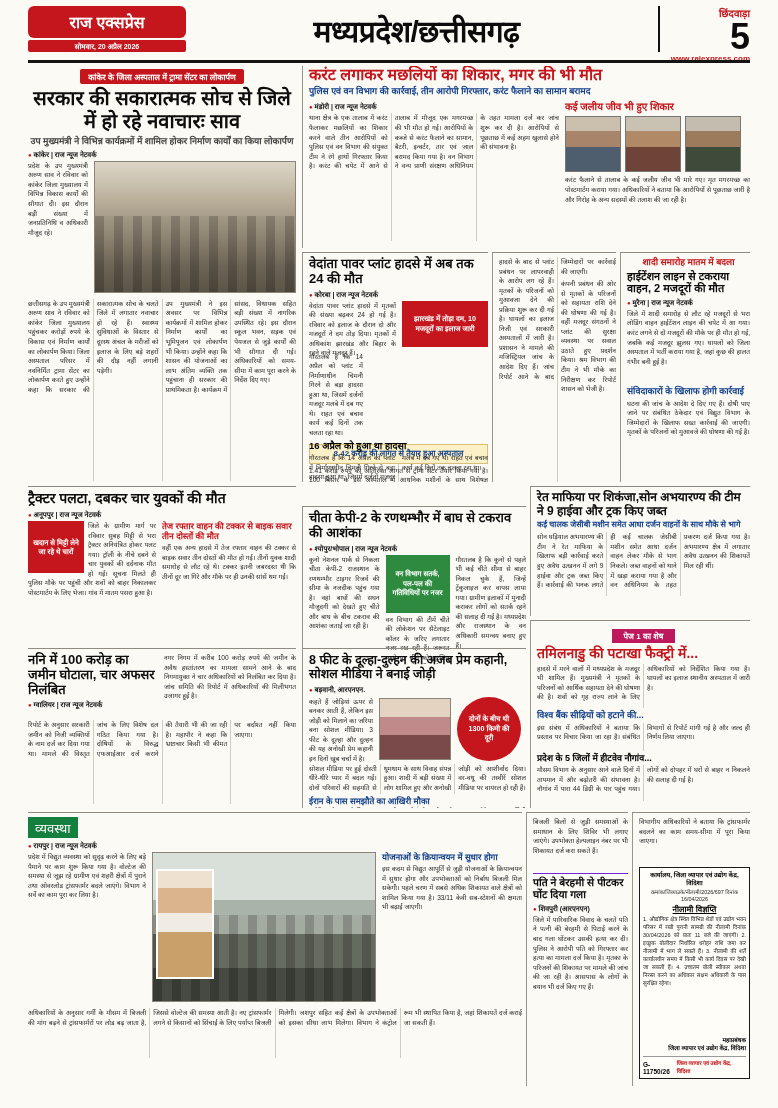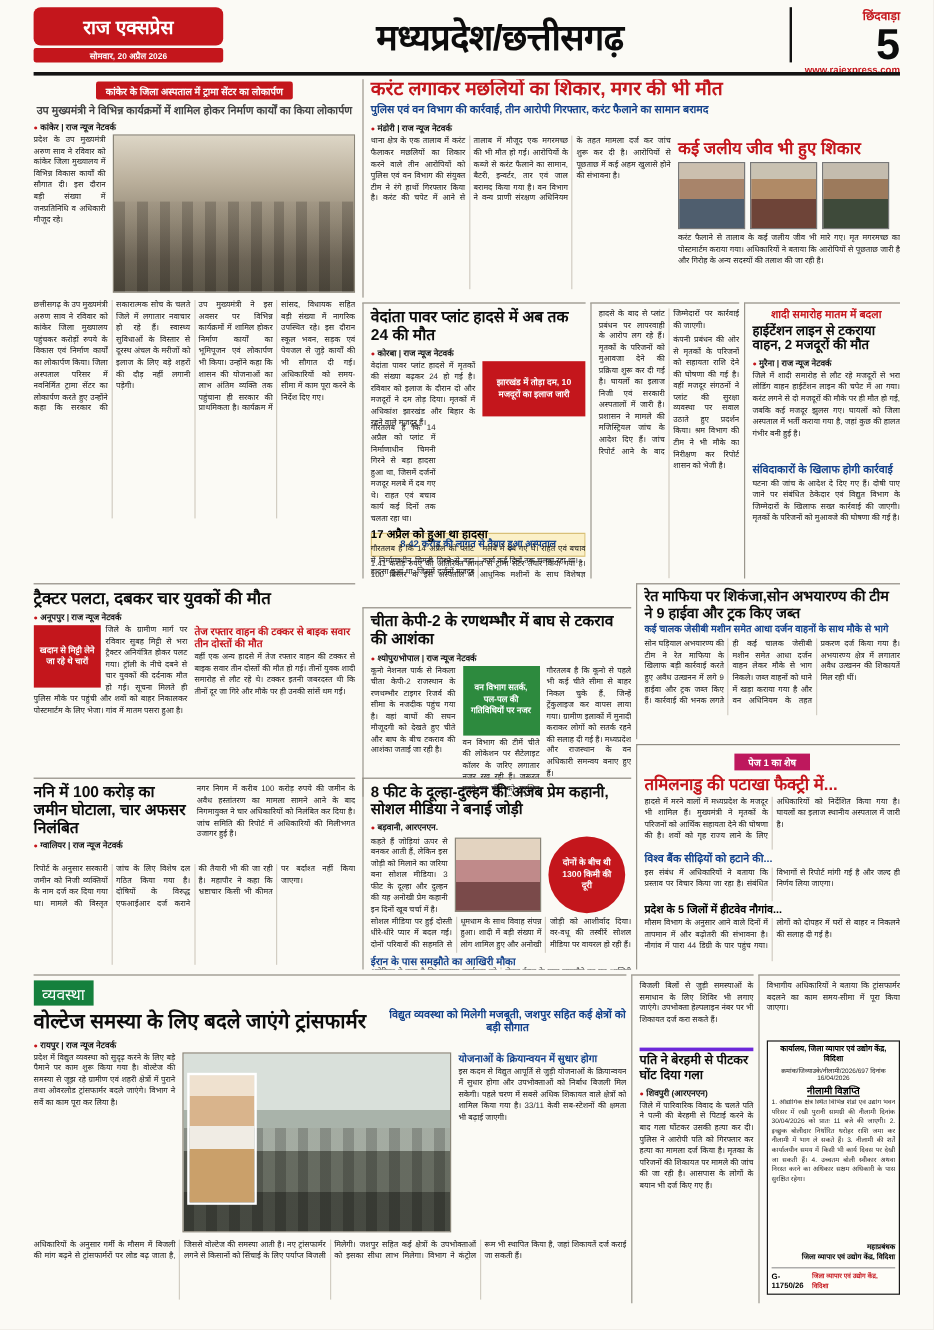--- a/index.html
+++ b/index.html
@@ -102,20 +102,21 @@
       <div class="page-number">5</div>
     </div>
     <div class="website">www.rajexpress.com</div>
   </div>
   <div class="main-rule"></div>
 
   <div id="content">
 
     <div class="art" style="left:0;top:0;width:268px;height:416px;">
       <div class="center"><span class="kicker-strip">कांकेर के जिला अस्पताल में ट्रामा सेंटर का लोकार्पण</span></div>
+      <div class="hl hl-xl center" style="margin-top:3px;">सरकार की सकारात्मक सोच से जिले में हो रहे नवाचारः साव</div>
       <div class="deck center" style="color:#444;margin:3px 0;">उप मुख्यमंत्री ने विभिन्न कार्यक्रमों में शामिल होकर निर्माण कार्यों का किया लोकार्पण</div>
       <div class="byline"><span class="dot">●</span> <span>कांकेर | राज न्यूज नेटवर्क</span></div>
       <div class="row" style="height:134px;">
         <div class="btxt" style="width:60px;">प्रदेश के उप मुख्यमंत्री अरुण साव ने रविवार को कांकेर जिला मुख्यालय में विभिन्न विकास कार्यों की सौगात दी। इस दौरान बड़ी संख्या में जनप्रतिनिधि व अधिकारी मौजूद रहे।</div>
         <div class="photo photo-event" style="flex:1;height:132px;"></div>
       </div>
       <div class="btxt c4" style="height:182px;margin-top:4px;">
         <p>छत्तीसगढ़ के उप मुख्यमंत्री अरुण साव ने रविवार को कांकेर जिला मुख्यालय पहुंचकर करोड़ों रुपये के विकास एवं निर्माण कार्यों का लोकार्पण किया। जिला अस्पताल परिसर में नवनिर्मित ट्रामा सेंटर का लोकार्पण करते हुए उन्होंने कहा कि सरकार की सकारात्मक सोच के चलते जिले में लगातार नवाचार हो रहे हैं। स्वास्थ्य सुविधाओं के विस्तार से दूरस्थ अंचल के मरीजों को इलाज के लिए बड़े शहरों की दौड़ नहीं लगानी पड़ेगी।</p>
         <p>उप मुख्यमंत्री ने इस अवसर पर विभिन्न कार्यक्रमों में शामिल होकर निर्माण कार्यों का भूमिपूजन एवं लोकार्पण भी किया। उन्होंने कहा कि शासन की योजनाओं का लाभ अंतिम व्यक्ति तक पहुंचाना ही सरकार की प्राथमिकता है। कार्यक्रम में सांसद, विधायक सहित बड़ी संख्या में नागरिक उपस्थित रहे। इस दौरान स्कूल भवन, सड़क एवं पेयजल से जुड़े कार्यों की भी सौगात दी गई। अधिकारियों को समय-सीमा में काम पूरा करने के निर्देश दिए गए।</p>
       </div>
@@ -123,21 +124,21 @@
 
     <div class="art rl" style="left:274px;top:0;width:448px;height:182px;">
       <div class="hl hl-lg red">करंट लगाकर मछलियों का शिकार, मगर की भी मौत</div>
       <div class="deck blue" style="margin:2px 0;">पुलिस एवं वन विभाग की कार्रवाई, तीन आरोपी गिरफ्तार, करंट फैलाने का सामान बरामद</div>
       <div class="row">
         <div style="width:250px;">
           <div class="byline"><span class="dot">●</span> <span>मंडोरी | राज न्यूज नेटवर्क</span></div>
           <div class="btxt c3" style="height:128px;">थाना क्षेत्र के एक तालाब में करंट फैलाकर मछलियों का शिकार करने वाले तीन आरोपियों को पुलिस एवं वन विभाग की संयुक्त टीम ने रंगे हाथों गिरफ्तार किया है। करंट की चपेट में आने से तालाब में मौजूद एक मगरमच्छ की भी मौत हो गई। आरोपियों के कब्जे से करंट फैलाने का सामान, बैटरी, इन्वर्टर, तार एवं जाल बरामद किया गया है। वन विभाग ने वन्य प्राणी संरक्षण अधिनियम के तहत मामला दर्ज कर जांच शुरू कर दी है। आरोपियों से पूछताछ में कई अहम खुलासे होने की संभावना है।</div>
         </div>
         <div style="flex:1;">
-          <div class="subhead red" style="font-size:14px;margin-top:16px;">कई जलीय जीव भी हुए शिकार</div>
+          <div class="subhead red" style="font-size:10px;margin-top:2px;">कई जलीय जीव भी हुए शिकार</div>
           <div class="mugrow">
             <div class="photo mug mug1"></div>
             <div class="photo mug mug2"></div>
             <div class="photo mug mug3"></div>
           </div>
           <div class="btxt" style="height:66px;">करंट फैलाने से तालाब के कई जलीय जीव भी मारे गए। मृत मगरमच्छ का पोस्टमार्टम कराया गया। अधिकारियों ने बताया कि आरोपियों से पूछताछ जारी है और गिरोह के अन्य सदस्यों की तलाश की जा रही है।</div>
         </div>
       </div>
     </div>
 
@@ -148,21 +149,21 @@
         <div class="btxt" style="flex:1;">वेदांता पावर प्लांट हादसे में मृतकों की संख्या बढ़कर 24 हो गई है। रविवार को इलाज के दौरान दो और मजदूरों ने दम तोड़ दिया। मृतकों में अधिकांश झारखंड और बिहार के रहने वाले मजदूर हैं।</div>
         <div class="redbox" style="width:86px;height:46px;font-size:7.2px;">झारखंड में तोड़ा दम, 10 मजदूरों का इलाज जारी</div>
       </div>
       <div class="row" style="height:86px;margin-top:3px;flex-direction:column;">
         <div class="btxt" style="width:54px;">गौरतलब है कि 14 अप्रैल को प्लांट में निर्माणाधीन चिमनी गिरने से बड़ा हादसा हुआ था, जिसमें दर्जनों मजदूर मलबे में दब गए थे। राहत एवं बचाव कार्य कई दिनों तक चलता रहा था।</div>
         <div style="flex:1;">
           <div class="yellowbox" style="font-size:8px;">8.42 करोड़ की लागत से तैयार हुआ अस्पताल</div>
           <div class="btxt" style="height:48px;margin-top:2px;">1.41 करोड़ रुपए की अतिरिक्त लागत से ट्रामा सेंटर तैयार किया गया है। 100 बिस्तर के इस अस्पताल में आधुनिक मशीनों के साथ विशेषज्ञ चिकित्सकों की तैनाती की गई है। मरीजों को अब इलाज के लिए भटकना नहीं पड़ेगा।</div>
         </div>
       </div>
-      <div class="subhead" style="font-size:9.5px;margin:2px 0;">17 अप्रैल को हुआ था हादसा</div>
+      <div class="subhead" style="font-size:9.5px;margin:2px 0;">16 अप्रैल को हुआ था हादसा</div>
       <div class="btxt c2" style="height:38px;">गौरतलब है कि 14 अप्रैल को प्लांट में निर्माणाधीन चिमनी गिरने से बड़ा हादसा हुआ था, जिसमें दर्जनों मजदूर मलबे में दब गए थे। राहत एवं बचाव कार्य कई दिनों तक चलता रहा था।</div>
     </div>
 
     <div class="art rl rt" style="left:464px;top:186px;width:124px;height:230px;">
       <div class="btxt c2" style="height:100%;">
         <p>हादसे के बाद से प्लांट प्रबंधन पर लापरवाही के आरोप लग रहे हैं। मृतकों के परिजनों को मुआवजा देने की प्रक्रिया शुरू कर दी गई है। घायलों का इलाज निजी एवं सरकारी अस्पतालों में जारी है। प्रशासन ने मामले की मजिस्ट्रियल जांच के आदेश दिए हैं। जांच रिपोर्ट आने के बाद जिम्मेदारों पर कार्रवाई की जाएगी।</p>
         <p>कंपनी प्रबंधन की ओर से मृतकों के परिजनों को सहायता राशि देने की घोषणा की गई है। वहीं मजदूर संगठनों ने प्लांट की सुरक्षा व्यवस्था पर सवाल उठाते हुए प्रदर्शन किया। श्रम विभाग की टीम ने भी मौके का निरीक्षण कर रिपोर्ट शासन को भेजी है।</p>
       </div>
     </div>
 
@@ -238,41 +239,37 @@
         <div class="photo photo-couple"></div>
         <div class="circlebadge">दोनों के बीच थी 1300 किमी की दूरी</div>
       </div>
       <div class="btxt c3" style="height:30px;margin-top:2px;">सोशल मीडिया पर हुई दोस्ती धीरे-धीरे प्यार में बदल गई। दोनों परिवारों की सहमति से धूमधाम के साथ विवाह संपन्न हुआ। शादी में बड़ी संख्या में लोग शामिल हुए और अनोखी जोड़ी को आशीर्वाद दिया। वर-वधू की तस्वीरें सोशल मीडिया पर वायरल हो रही हैं।</div>
       <div class="subhead blue" style="font-size:8.5px;margin-top:2px;">ईरान के पास समझौते का आखिरी मौका</div>
       <div class="btxt c2" style="height:18px;">अमेरिका ने कहा है कि परमाणु कार्यक्रम को लेकर ईरान के पास समझौते का यह आखिरी मौका है। वार्ता विफल होने पर कड़े प्रतिबंध लगाए जा सकते हैं।</div>
     </div>
 
     <div class="art rt" style="left:0;top:746px;width:494px;height:274px;">
       <div><span class="tag-red">व्यवस्था</span></div>
-      <div class="row" style="align-items:center;margin-top:2px;">
-        <div class="hl" style="font-size:17px;width:290px;">वोल्टेज समस्या के लिए बदले जाएंगे ट्रांसफार्मर</div>
-        <div class="deck blue center" style="flex:1;">विद्युत व्यवस्था को मिलेगी मजबूती, जशपुर सहित कई क्षेत्रों को बड़ी सौगात</div>
-      </div>
       <div class="byline"><span class="dot">●</span> <span>रायपुर | राज न्यूज नेटवर्क</span></div>
       <div class="row" style="height:152px;">
         <div class="btxt" style="width:118px;">प्रदेश में विद्युत व्यवस्था को सुदृढ़ करने के लिए बड़े पैमाने पर काम शुरू किया गया है। वोल्टेज की समस्या से जूझ रहे ग्रामीण एवं शहरी क्षेत्रों में पुराने तथा ओवरलोड ट्रांसफार्मर बदले जाएंगे। विभाग ने सर्वे का काम पूरा कर लिया है।</div>
         <div class="photo photo-trans" style="width:224px;height:150px;">
           <div class="portrait"></div>
         </div>
         <div style="flex:1;">
           <div class="subhead blue" style="font-size:8.5px;">योजनाओं के क्रियान्वयन में सुधार होगा</div>
           <div class="btxt" style="height:128px;margin-top:2px;">इस कदम से विद्युत आपूर्ति से जुड़ी योजनाओं के क्रियान्वयन में सुधार होगा और उपभोक्ताओं को निर्बाध बिजली मिल सकेगी। पहले चरण में सबसे अधिक शिकायत वाले क्षेत्रों को शामिल किया गया है। 33/11 केवी सब-स्टेशनों की क्षमता भी बढ़ाई जाएगी।</div>
         </div>
       </div>
       <div class="btxt c4" style="height:50px;margin-top:4px;">अधिकारियों के अनुसार गर्मी के मौसम में बिजली की मांग बढ़ने से ट्रांसफार्मरों पर लोड बढ़ जाता है, जिससे वोल्टेज की समस्या आती है। नए ट्रांसफार्मर लगने से किसानों को सिंचाई के लिए पर्याप्त बिजली मिलेगी। जशपुर सहित कई क्षेत्रों के उपभोक्ताओं को इसका सीधा लाभ मिलेगा। विभाग ने कंट्रोल रूम भी स्थापित किया है, जहां शिकायतें दर्ज कराई जा सकती हैं।</div>
     </div>
 
     <div class="art rl rt" style="left:498px;top:746px;width:102px;height:274px;">
       <div class="btxt" style="height:56px;">बिजली बिलों से जुड़ी समस्याओं के समाधान के लिए शिविर भी लगाए जाएंगे। उपभोक्ता हेल्पलाइन नंबर पर भी शिकायत दर्ज करा सकते हैं।</div>
-      <div style="border-top:3px solid #6d28d9;padding-top:3px;">
+      <div style="border-top:1px solid #6d28d9;padding-top:3px;">
         <div class="hl hl-xs">पति ने बेरहमी से पीटकर घोंट दिया गला</div>
         <div class="byline"><span class="dot">●</span> <span>शिवपुरी (आरएनएन)</span></div>
         <div class="btxt" style="height:150px;">जिले में पारिवारिक विवाद के चलते पति ने पत्नी की बेरहमी से पिटाई करने के बाद गला घोंटकर उसकी हत्या कर दी। पुलिस ने आरोपी पति को गिरफ्तार कर हत्या का मामला दर्ज किया है। मृतका के परिजनों की शिकायत पर मामले की जांच की जा रही है। आसपास के लोगों के बयान भी दर्ज किए गए हैं।</div>
       </div>
     </div>
 
     <div class="art rl rt" style="left:604px;top:746px;width:118px;height:274px;">
       <div class="btxt" style="height:50px;">विभागीय अधिकारियों ने बताया कि ट्रांसफार्मर बदलने का काम समय-सीमा में पूरा किया जाएगा।</div>
       <div class="notice">
         <div class="office">कार्यालय, जिला व्यापार एवं उद्योग केंद्र, विदिशा</div>

